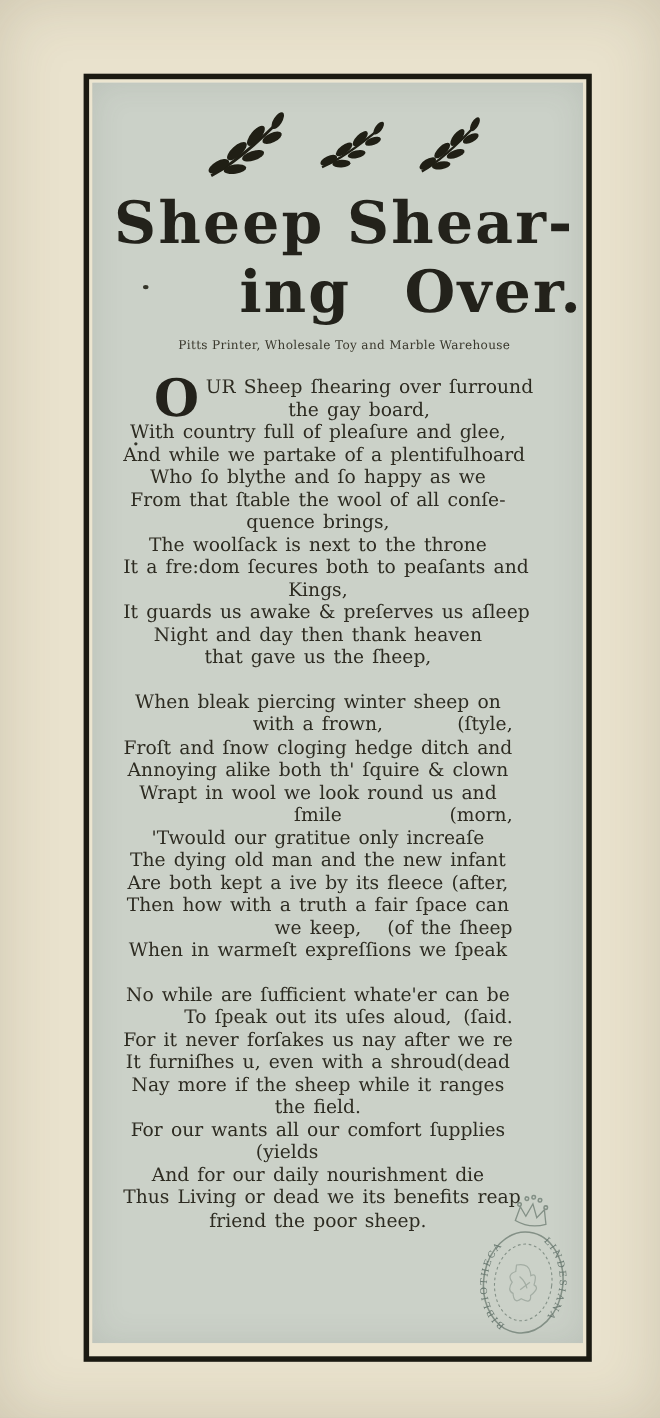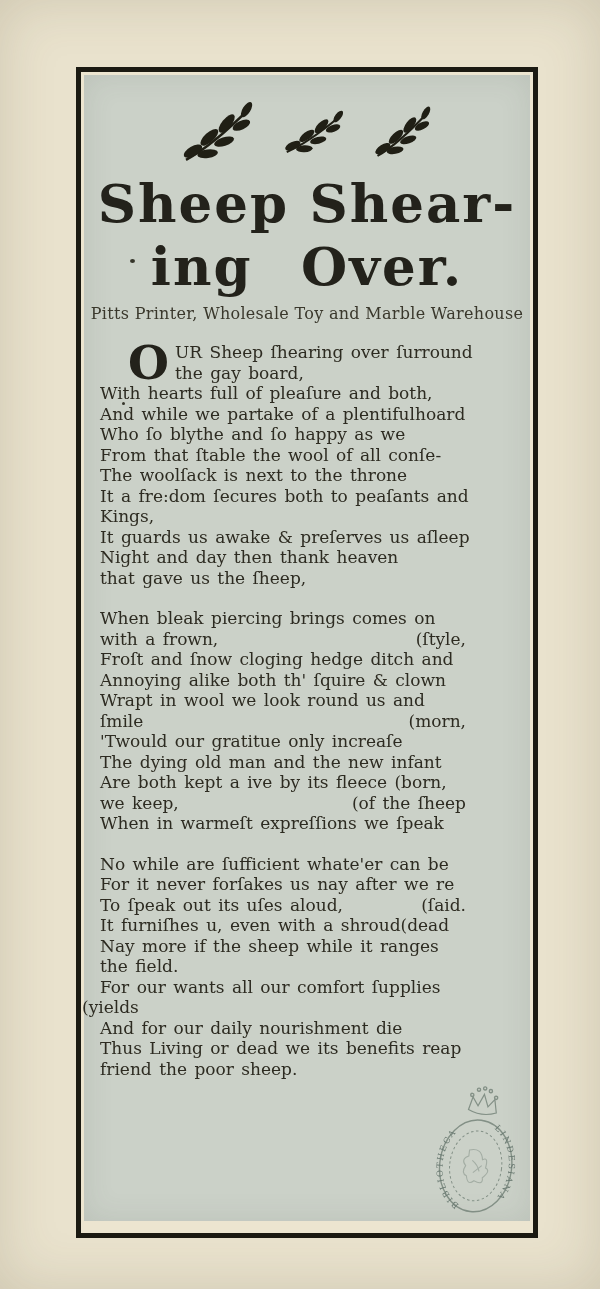--- a/index.html
+++ b/index.html
@@ -21,48 +21,49 @@
     border:5px solid #1b1a12;
     background:#ece5d0;
     padding:3px;
   }
   .paper {
     width:100%; height:calc(100% - 9px);
     background:#cbd1c8;
     position:relative;
     box-sizing:border-box;
     box-shadow: inset 0 0 30px rgba(70,80,70,0.12);
+    padding-left: 12px;
   }
   .ornaments {
     padding-top:26px;
     display:flex; justify-content:center; align-items:flex-end; gap:26px;
   }
   .sprig { width:78px; height:64px; }
   .sprig.mid   { width:62px; transform:rotate(5deg); }
   .sprig.right { width:64px; transform:rotate(-2deg); }
   .title { text-align:center; font-weight:bold; color:#23221b; margin-top:6px; }
   .title .t1 { font-size:53px; line-height:64px; letter-spacing:2px; }
-  .title .t2 { font-size:53px; line-height:62px; letter-spacing:2px; word-spacing:28px; }
+  .title .t2 { font-size:53px; line-height:62px; letter-spacing:2px; word-spacing:28px;text-align:right; }
   .imprint { text-align:center; color:#3a382c; margin-top:9px; }
-  .imprint div { font-size:16px; line-height:16px; letter-spacing:0.3px; }
+  .imprint div { font-size:11px; line-height:16px; letter-spacing:0.3px; }
   .poem {
     margin-top:20px;
     padding:0 64px 0 16px;
     color:#2d2b21;
     font-size:17px; line-height:20.5px;
     word-spacing:2px;
   }
   .stanza { margin-bottom:20px; }
   .dropcap {
     float:left;
     font-size:47px; line-height:41px; font-weight:bold;
     margin:0 6px 0 28px;
     color:#23221b;
   }
-  .line { position:relative; text-align:left; white-space:nowrap; }
+  .line { position:relative; text-align:center; white-space:nowrap; }
   .catch { position:absolute; right:0; }
   .shift-left .lt { position:relative; left:-38px;margin-left:20px; }
   .stamp {
     position:absolute; right:4px; bottom:4px;
     width:96px; height:140px;
     transform:rotate(7deg);
     opacity:0.9;
   }
   .speck { position:absolute; background:#35352a; border-radius:50%; }
   .speck.s1 { left:46px; top:184px; width:5px; height:4px; }
@@ -123,48 +124,50 @@
 
     <div class="imprint">
       <div>Pitts Printer, Wholesale Toy and Marble Warehouse</div>
     </div>
 
     <div class="poem">
         <div class="stanza">
           <span class="dropcap">O</span>
           <div class="line"><span class="lt">UR Sheep ſhearing over ſurround</span></div>
           <div class="line"><span class="lt">the gay board,</span></div>
-          <div class="line"><span class="lt">With hearts full of pleaſure and both,</span></div>
+          <div class="line"><span class="lt">With country full of pleaſure and glee,</span></div>
           <div class="line"><span class="lt">And while we partake of a plentifulhoard</span></div>
           <div class="line"><span class="lt">Who ſo blythe and ſo happy as we</span></div>
           <div class="line"><span class="lt">From that ſtable the wool of all conſe-</span></div>
+          <div class="line"><span class="lt">quence brings,</span></div>
           <div class="line"><span class="lt">The woolſack is next to the throne</span></div>
           <div class="line"><span class="lt">It a fre:dom ſecures both to peaſants and</span></div>
           <div class="line"><span class="lt">Kings,</span></div>
           <div class="line"><span class="lt">It guards us awake &amp; preſerves us aſleep</span></div>
           <div class="line"><span class="lt">Night and day then thank heaven</span></div>
           <div class="line"><span class="lt">that gave us the ſheep,</span></div>
         </div>
         <div class="stanza">
-          <div class="line"><span class="lt">When bleak piercing brings comes on</span></div>
+          <div class="line"><span class="lt">When bleak piercing winter sheep on</span></div>
           <div class="line"><span class="lt">with a frown,</span><span class="catch">(ſtyle,</span></div>
           <div class="line"><span class="lt">Froſt and ſnow cloging hedge ditch and</span></div>
           <div class="line"><span class="lt">Annoying alike both th' ſquire &amp; clown</span></div>
           <div class="line"><span class="lt">Wrapt in wool we look round us and</span></div>
           <div class="line"><span class="lt">ſmile</span><span class="catch">(morn,</span></div>
           <div class="line"><span class="lt">'Twould our gratitue only increaſe</span></div>
           <div class="line"><span class="lt">The dying old man and the new infant</span></div>
-          <div class="line"><span class="lt">Are both kept a ive by its fleece (born,</span></div>
+          <div class="line"><span class="lt">Are both kept a ive by its fleece (after,</span></div>
+          <div class="line"><span class="lt">Then how with a truth a fair ſpace can</span></div>
           <div class="line"><span class="lt">we keep,</span><span class="catch">(of the ſheep</span></div>
           <div class="line"><span class="lt">When in warmeſt expreſſions we ſpeak</span></div>
         </div>
         <div class="stanza">
           <div class="line"><span class="lt">No while are ſufficient whate'er can be</span></div>
+          <div class="line"><span class="lt">To ſpeak out its uſes aloud,</span><span class="catch">(ſaid.</span></div>
           <div class="line"><span class="lt">For it never forſakes us nay after we re</span></div>
-          <div class="line"><span class="lt">To ſpeak out its uſes aloud,</span><span class="catch">(ſaid.</span></div>
           <div class="line"><span class="lt">It furniſhes u, even with a shroud(dead</span></div>
           <div class="line"><span class="lt">Nay more if the sheep while it ranges</span></div>
           <div class="line"><span class="lt">the field.</span></div>
           <div class="line"><span class="lt">For our wants all our comfort ſupplies</span></div>
           <div class="line shift-left"><span class="lt">(yields</span></div>
           <div class="line"><span class="lt">And for our daily nourishment die</span></div>
           <div class="line"><span class="lt">Thus Living or dead we its benefits reap</span></div>
           <div class="line"><span class="lt">friend the poor sheep.</span></div>
         </div>
       </div>

